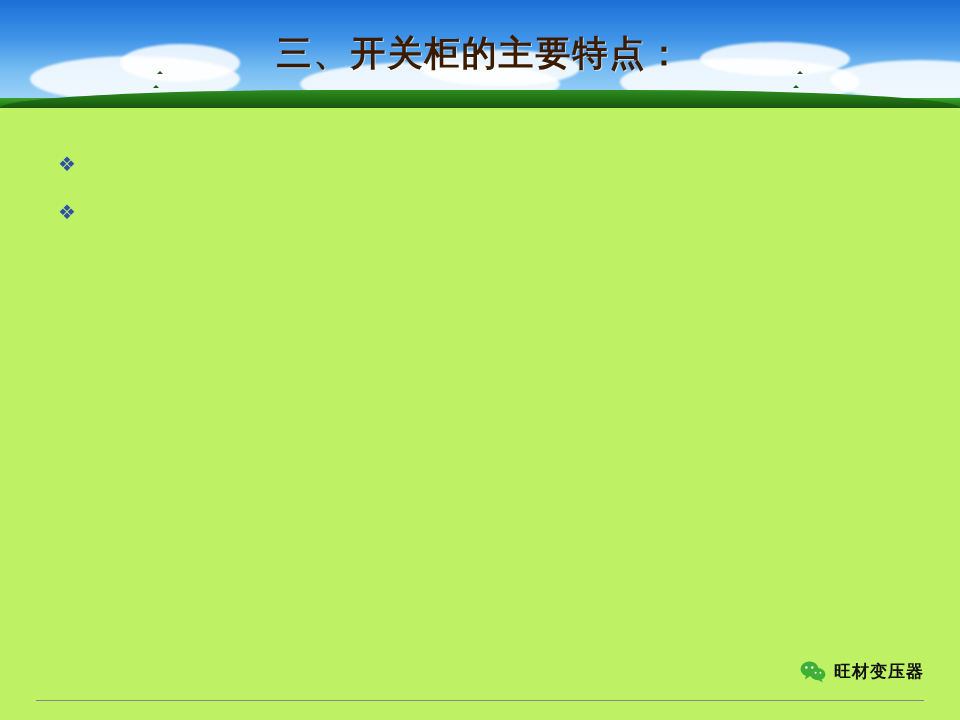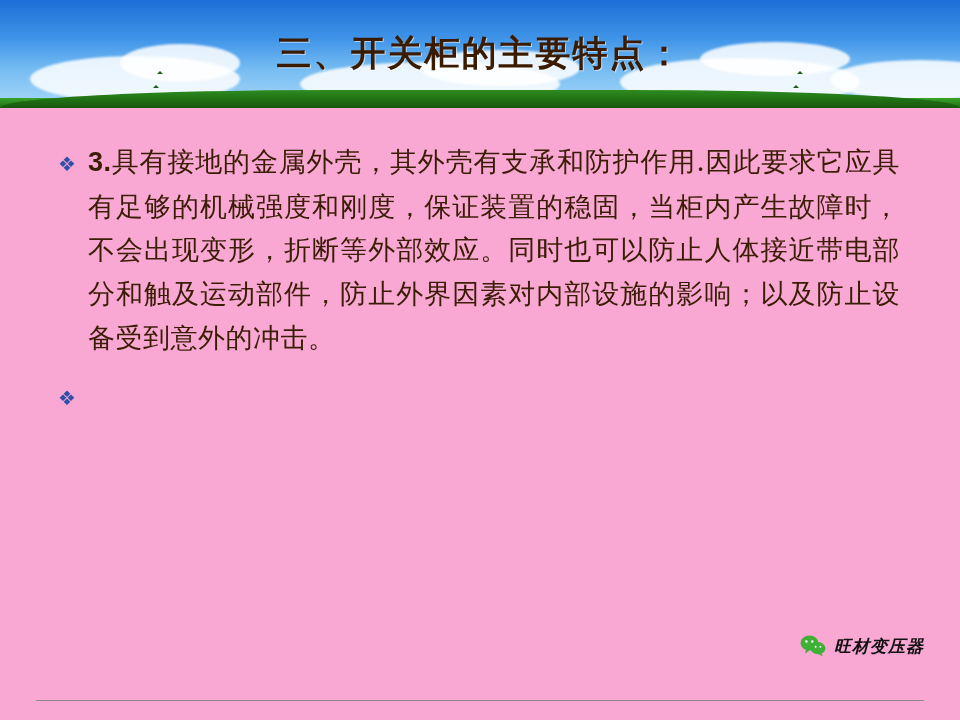--- a/index.html
+++ b/index.html
@@ -10,21 +10,21 @@
     width: 960px;
     height: 720px;
     overflow: hidden;
     font-family: "Liberation Sans", sans-serif;
     background: #ffffff;
   }
   .slide {
     position: relative;
     width: 960px;
     height: 720px;
-    background: #f9a8d4;
+    background: #bef264;
     overflow: hidden;
   }
 
   
   .banner {
     position: absolute;
     left: 0;
     top: 0;
     width: 960px;
     height: 108px;
@@ -147,25 +147,24 @@
     position: absolute;
     left: 36px;
     top: 700px;
     width: 888px;
     height: 1px;
     background: #8a8a8a;
   }
   .footer-brand {
     position: absolute;
     right: 36px;
-    top: 635px;
+    top: 660px;
     display: flex;
-    align-items: flex-start;
+    align-items: center;
     gap: 8px;
-    font-style: italic;
   }
   .wechat-icon {
     width: 26px;
     height: 22px;
     position: relative;
   }
   .brand-text {
     font-family: "DejaVu Serif", "Liberation Serif", serif;
     font-weight: bold;
     font-size: 17px;
@@ -203,23 +202,20 @@
     <div class="grass2"></div>
     <div class="grass"></div>
   </div>
 
   <div class="slide-title">三、开关柜的主要特点：</div>
 
   <div class="body-area">
 
     <div class="bullet-row">
       <span class="bullet-mark">❖</span>
-      <div class="bullet-text">
-        <span class="lead">3.</span><span>具有接地的金属外壳，其外壳有支承和防护作用.因此要求它应具有足够的机械强度和刚度，保证装置的稳固，当柜内产生故障时，不会出现变形，折断等外部效应。同时也可以防止人体接近带电部分和触及运动部件，防止外界因素对内部设施的影响；以及防止设备受到意外的冲击。</span>
-      </div>
     </div>
 
     <div class="bullet-row">
       <span class="bullet-mark">❖</span>
     </div>
 
   </div>
 
   <div class="footer-brand">
     <span class="wechat-icon">

